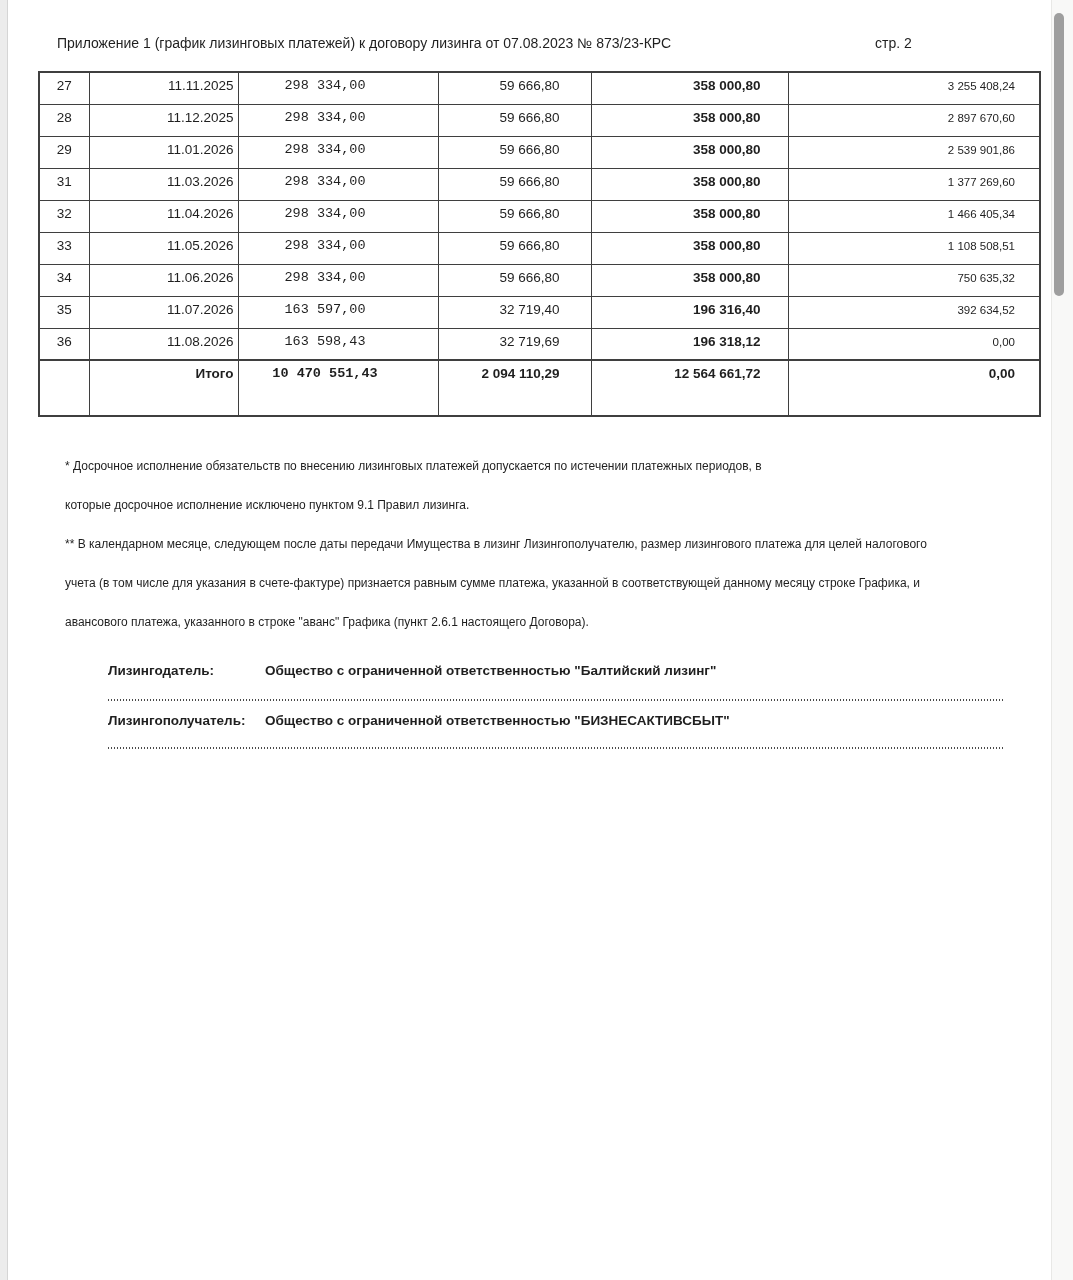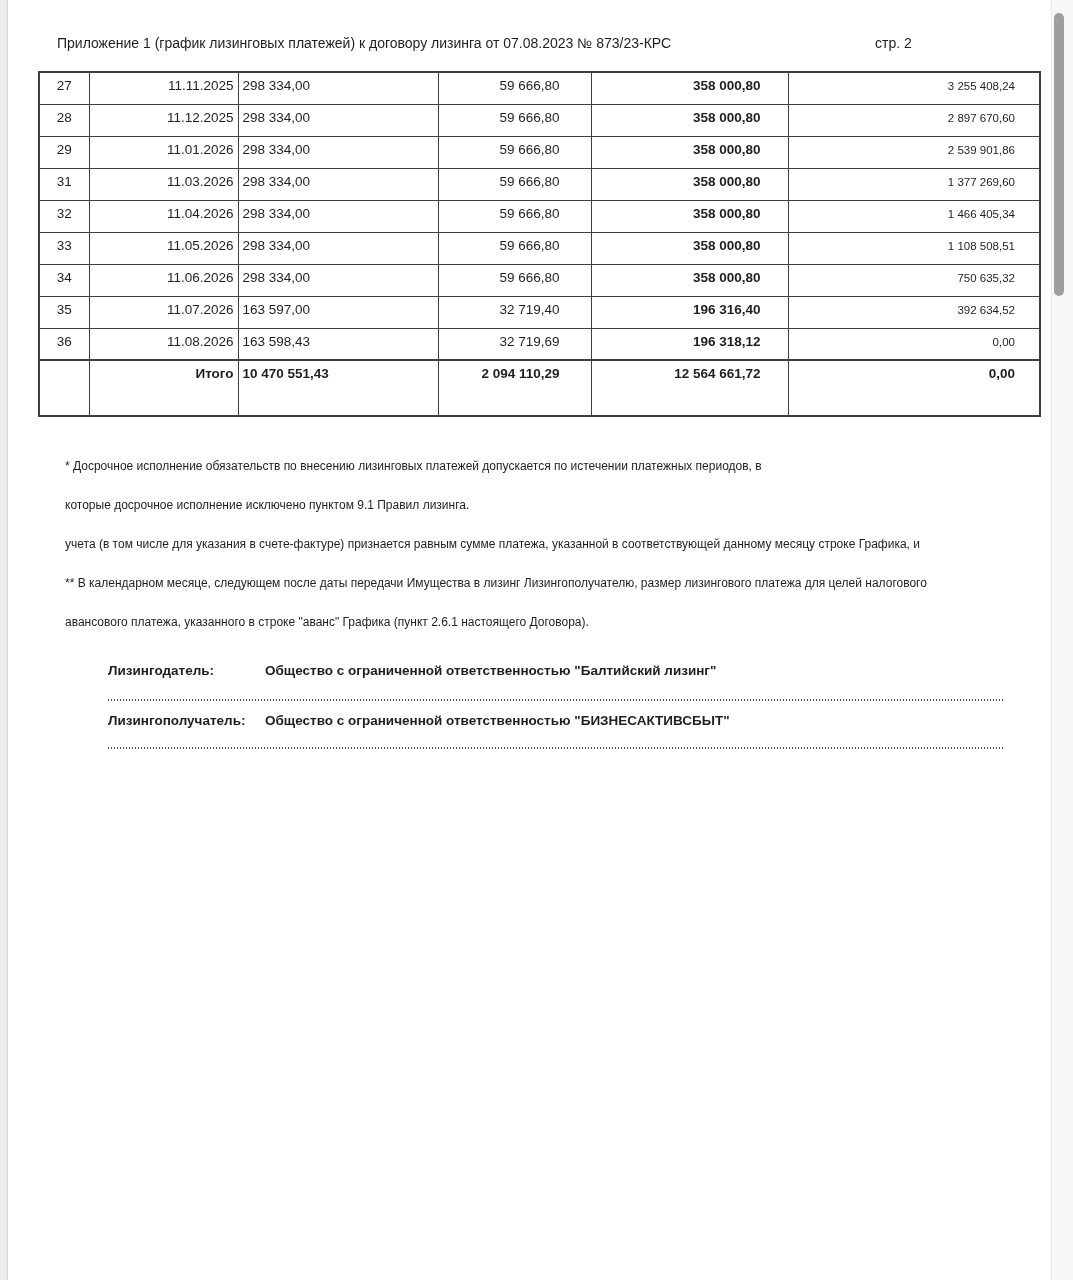--- a/index.html
+++ b/index.html
@@ -19,21 +19,21 @@
   
   .doc-title{position:absolute;left:57px;top:34px;font-size:14px;line-height:18px;white-space:nowrap;}
   .page-num{position:absolute;left:875px;top:34px;font-size:14px;line-height:18px;text-align:center;}
   
   table.sched{position:absolute;left:38px;top:71px;width:1001px;
     border-collapse:collapse;table-layout:fixed;border:2px solid #3f3f3f;}
   table.sched td{border:1.5px solid #3f3f3f;height:32px;box-sizing:border-box;
     vertical-align:top;padding:5px 4px 0 4px;font-size:13.5px;line-height:16px;white-space:nowrap;}
   table.sched td:nth-child(1){text-align:center;}
   table.sched td:nth-child(2){text-align:right;}
-  table.sched td:nth-child(3){text-align:left;padding-right:30px;}
+  table.sched td:nth-child(3){text-align:center;padding-right:30px;font-family:Liberation Mono, monospace;}
   table.sched td:nth-child(4){text-align:right;padding-right:31px;}
   table.sched td:nth-child(5){text-align:right;padding-right:27px;font-weight:700;}
   table.sched td:nth-child(6){text-align:right;padding-right:24px;font-size:11.5px;}
   tr.total-row td{font-weight:700;height:56px;border-top-width:2.5px;}
   tr.total-row td:nth-child(6){font-size:13.5px;}
   
   .footnotes{position:absolute;left:57px;top:443px;width:995px;}
   .footnotes p{margin:8px;font-size:12px;line-height:31px;white-space:nowrap;}
   
   .sig-row{position:absolute;left:108px;display:flex;font-size:13.5px;font-weight:700;white-space:nowrap;}
@@ -144,22 +144,22 @@
       <td>2 094 110,29</td>
       <td>12 564 661,72</td>
       <td>0,00</td>
     </tr>
   </tbody>
 </table>
 
 <div class="footnotes">
   <p>* Досрочное исполнение обязательств по внесению лизинговых платежей допускается  по истечении платежных периодов,  в</p>
   <p>которые досрочное исполнение исключено пунктом 9.1 Правил лизинга.</p>
+  <p>** В календарном месяце, следующем после даты передачи Имущества в лизинг Лизингополучателю, размер лизингового платежа для целей налогового</p>
   <p>учета (в том числе для указания в счете-фактуре) признается равным сумме платежа, указанной в соответствующей данному месяцу строке Графика, и</p>
-  <p>** В календарном месяце, следующем после даты передачи Имущества в лизинг Лизингополучателю, размер лизингового платежа для целей налогового</p>
   <p>авансового платежа, указанного в строке "аванс" Графика (пункт 2.6.1 настоящего Договора).</p>
 </div>
 
 <div class="sig-row sig-row1">
   <span class="sig-label">Лизингодатель:</span>
   <span class="sig-value">Общество с ограниченной ответственностью "Балтийский лизинг"</span>
 </div>
 <div class="dotline dotline1"></div>
 
 <div class="sig-row sig-row2">

